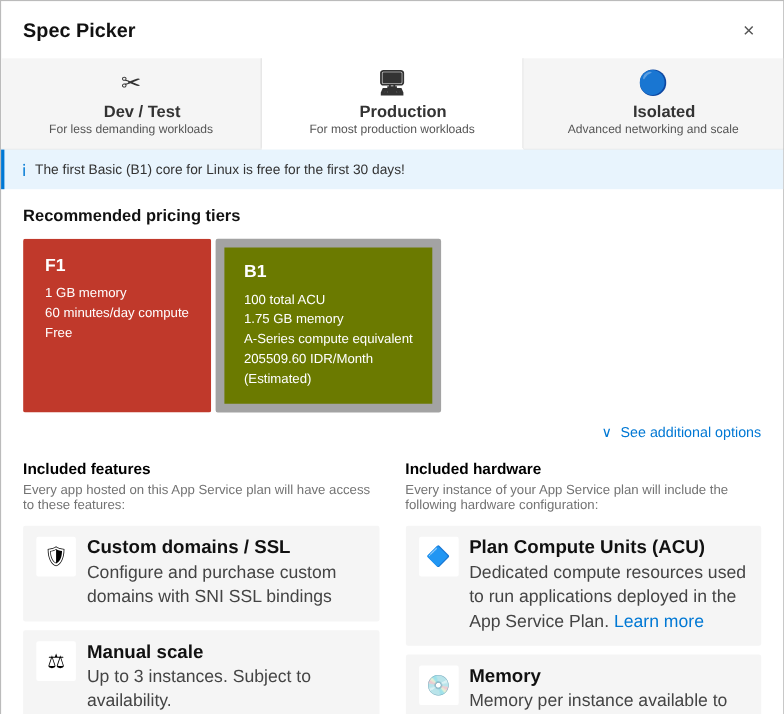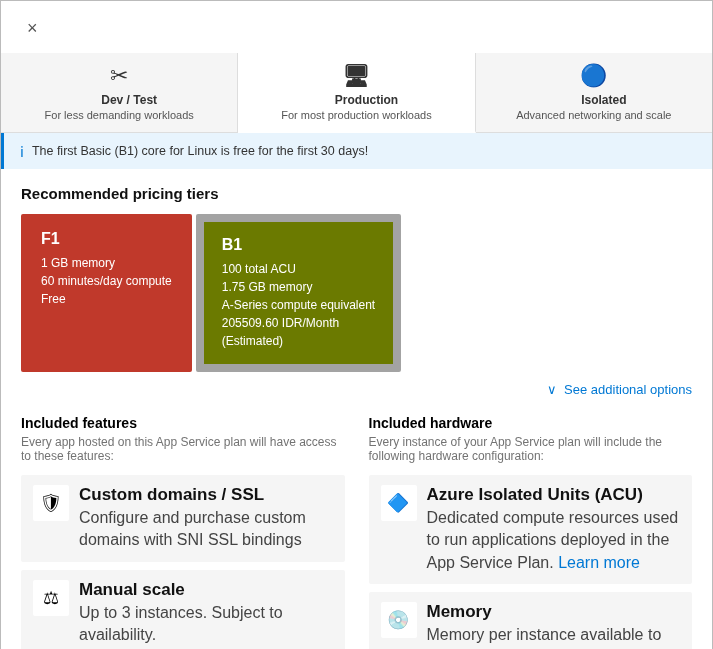--- a/index.html
+++ b/index.html
@@ -60,21 +60,21 @@
       color: #333;
     }
     .tab:last-child { border-right: none; }
     .tab.active {
       background: #fff;
       font-weight: 700;
       border-bottom: 2px solid #fff;
       margin-bottom: -1px;
     }
     .tab .tab-icon { font-size: 22px; margin-bottom: 4px; }
-    .tab .tab-label { font-size: 12px; font-weight: 600; padding-left: 20px; }
+    .tab .tab-label { font-size: 15px; font-weight: 600; padding-left: 20px; }
     .tab .tab-sublabel { font-size: 11px; color: #555; font-weight: 400; margin-top: 2px; }
 
     .info-banner {
       background: #e8f4fd;
       border-left: 3px solid #0078d4;
       padding: 8px 16px;
       font-size: 12.5px;
       color: #333;
       display: flex;
       align-items: center;
@@ -206,20 +206,21 @@
     }
 
     .chevron-icon { margin-right: 4px; }
   </style>
 </head>
 <body>
 
 <div class="modal-overlay">
 
   <div class="modal-header">
+    <span class="modal-title">Spec Picker</span>
     <button class="close-btn">×</button>
   </div>
 
   <div class="tabs-row">
     <button class="tab">
       <span class="tab-icon">✂</span>
       <span class="tab-label">Dev / Test</span>
       <span class="tab-sublabel">For less demanding workloads</span>
     </button>
     <button class="tab active">
@@ -291,21 +292,21 @@
         </div>
       </div>
 
       <div class="hardware-col">
         <div class="col-title">Included hardware</div>
         <div class="col-subtitle">Every instance of your App Service plan will include the following hardware configuration:</div>
 
         <div class="hardware-item">
           <div class="feature-icon-box">🔷</div>
           <div class="hardware-text">
-            <div class="hw-title">Azure Isolated Units (ACU)</div>
+            <div class="hw-title">Plan Compute Units (ACU)</div>
             <div class="hw-desc">
               Dedicated compute resources used to run applications deployed in the App Service Plan. <a>Learn more</a>
             </div>
           </div>
         </div>
 
         <div class="hardware-item">
           <div class="feature-icon-box">💿</div>
           <div class="hardware-text">
             <div class="hw-title">Memory</div>

